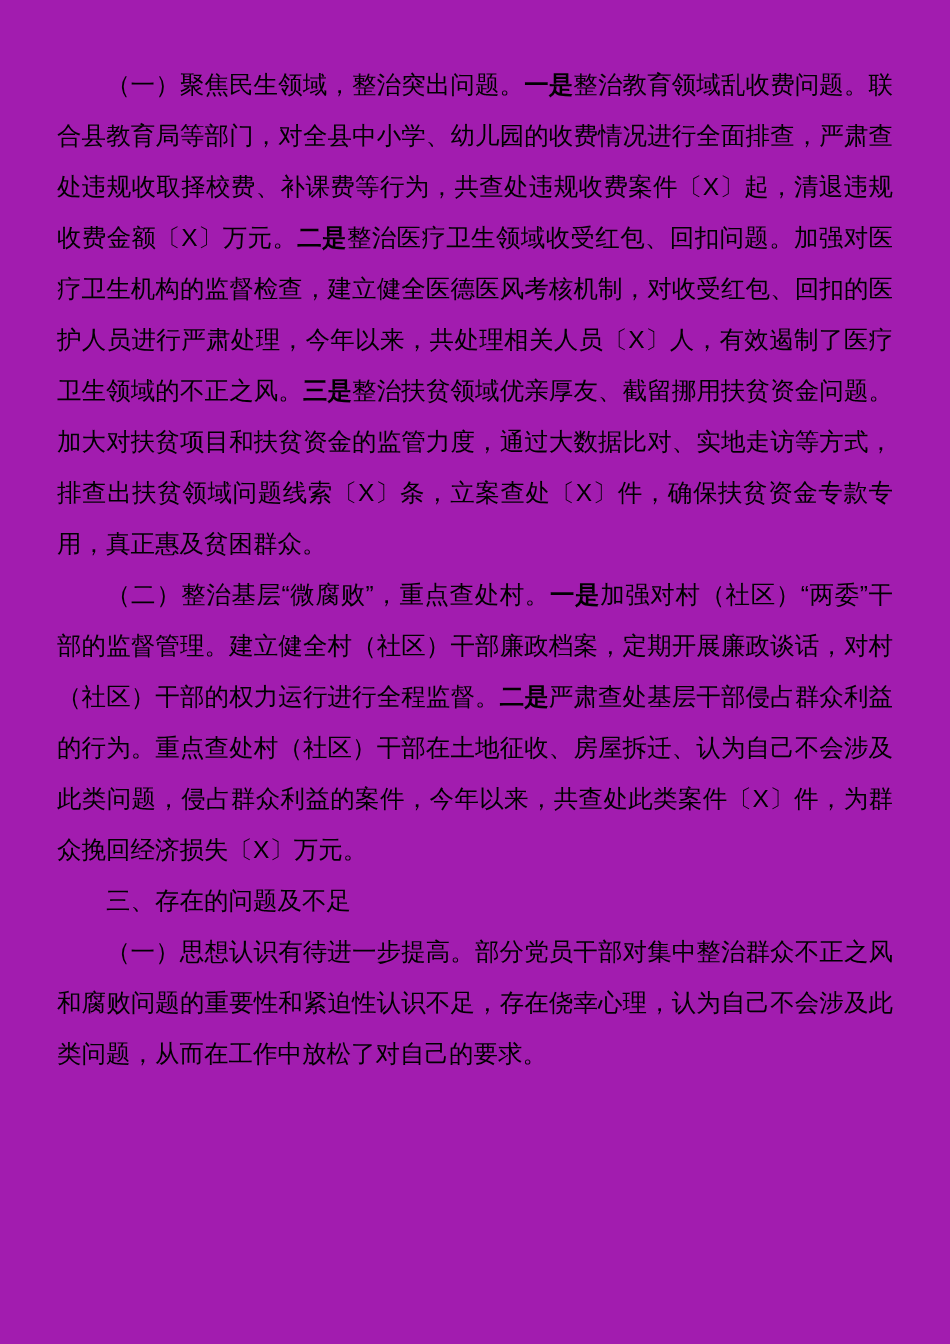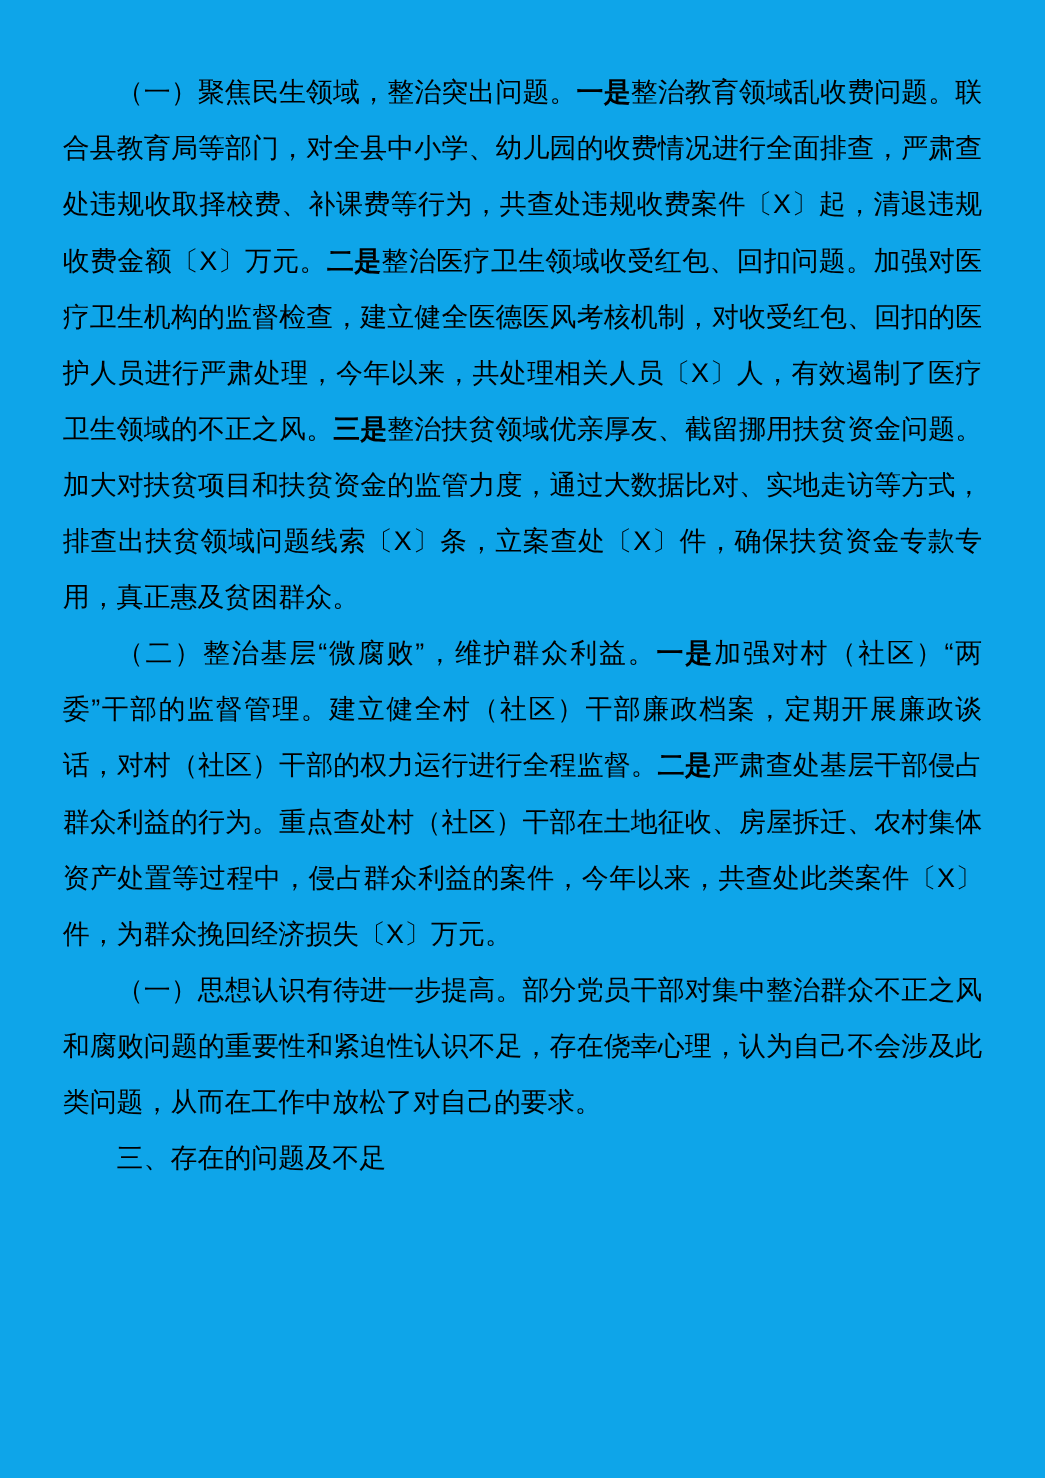--- a/index.html
+++ b/index.html
@@ -5,21 +5,21 @@
   * { box-sizing: border-box; }
   html, body {
     margin: 0;
     padding: 0;
     background: #ffffff;
   }
   .page {
     position: relative;
     width: 950px;
     height: 1344px;
-    background: #0ea5e9;
+    background: #a21caf;
     padding: 59px 57px 12px 57px;
     overflow: hidden;
     font-family: "Liberation Sans", sans-serif;
     color: #000000;
   }
   .para {
     margin: 0;
     padding: 0;
     font-size: 24.5px;
     line-height: 51px;
@@ -34,25 +34,25 @@
 </head>
 <body>
 
 <div class="page">
 
   <p class="para">
     <span class="run">（一）聚焦民生领域，整治突出问题。</span><span class="run bold">一是</span><span class="run">整治教育领域乱收费问题。联合县教育局等部门，对全县中小学、幼儿园的收费情况进行全面排查，严肃查处违规收取择校费、补课费等行为，共查处违规收费案件〔X〕起，清退违规收费金额〔X〕万元。</span><span class="run bold">二是</span><span class="run">整治医疗卫生领域收受红包、回扣问题。加强对医疗卫生机构的监督检查，建立健全医德医风考核机制，对收受红包、回扣的医护人员进行严肃处理，今年以来，共处理相关人员〔X〕人，有效遏制了医疗卫生领域的不正之风。</span><span class="run bold">三是</span><span class="run">整治扶贫领域优亲厚友、截留挪用扶贫资金问题。加大对扶贫项目和扶贫资金的监管力度，通过大数据比对、实地走访等方式，排查出扶贫领域问题线索〔X〕条，立案查处〔X〕件，确保扶贫资金专款专用，真正惠及贫困群众。</span>
   </p>
 
   <p class="para">
-    <span class="run">（二）整治基层“微腐败”，维护群众利益。</span><span class="run bold">一是</span><span class="run">加强对村（社区）“两委”干部的监督管理。建立健全村（社区）干部廉政档案，定期开展廉政谈话，对村（社区）干部的权力运行进行全程监督。</span><span class="run bold">二是</span><span class="run">严肃查处基层干部侵占群众利益的行为。重点查处村（社区）干部在土地征收、房屋拆迁、农村集体资产处置等过程中，侵占群众利益的案件，今年以来，共查处此类案件〔X〕件，为群众挽回经济损失〔X〕万元。</span>
+    <span class="run">（二）整治基层“微腐败”，重点查处村。</span><span class="run bold">一是</span><span class="run">加强对村（社区）“两委”干部的监督管理。建立健全村（社区）干部廉政档案，定期开展廉政谈话，对村（社区）干部的权力运行进行全程监督。</span><span class="run bold">二是</span><span class="run">严肃查处基层干部侵占群众利益的行为。重点查处村（社区）干部在土地征收、房屋拆迁、认为自己不会涉及此类问题，侵占群众利益的案件，今年以来，共查处此类案件〔X〕件，为群众挽回经济损失〔X〕万元。</span>
+  </p>
+
+  <p class="para">
+    <span class="run">三、存在的问题及不足</span>
   </p>
 
   <p class="para">
     <span class="run">（一）思想认识有待进一步提高。部分党员干部对集中整治群众不正之风和腐败问题的重要性和紧迫性认识不足，存在侥幸心理，认为自己不会涉及此类问题，从而在工作中放松了对自己的要求。</span>
   </p>
 
-  <p class="para">
-    <span class="run">三、存在的问题及不足</span>
-  </p>
-
 
 </div>
 
 </body></html>

